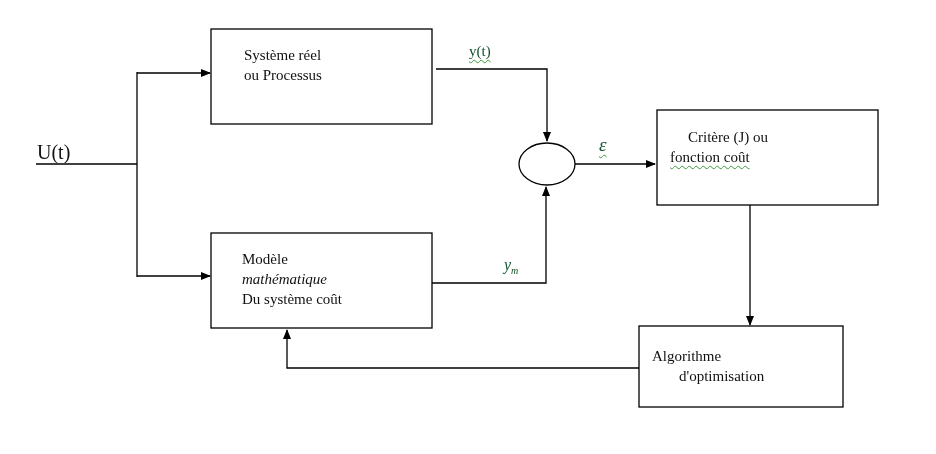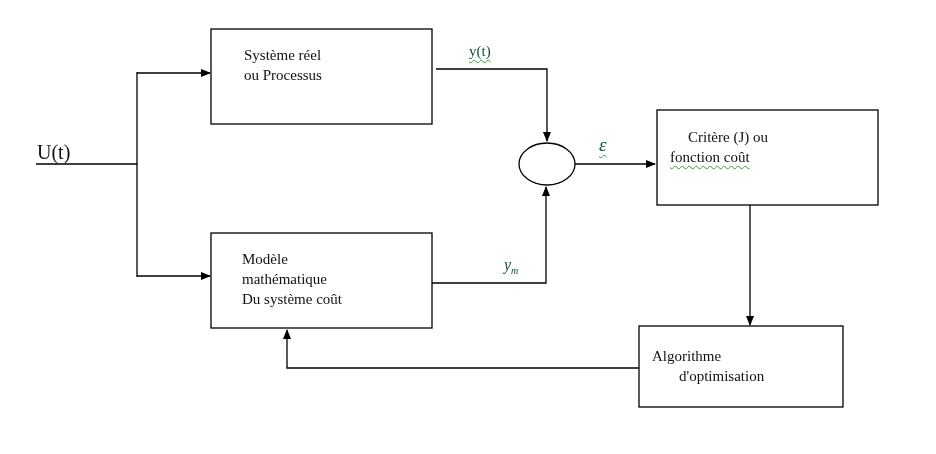--- a/index.html
+++ b/index.html
@@ -48,21 +48,21 @@
 
   <polyline points="639,368 287,368 287,330" fill="none" stroke="#000" stroke-width="1.3" marker-end="url(#arr)"></polyline>
 </svg>
 
 <div class="lbl" style="left:37px; top:143px; font-size:20px;">U(t)</div>
 
 <div class="lbl" style="left:244px; top:46px;">Système réel</div>
 <div class="lbl" style="left:244px; top:66px;text-align:right;">ou Processus</div>
 
 <div class="lbl" style="left:242px; top:250px;text-align:center;">Modèle</div>
-<div class="lbl" style="left:242px; top:270px;">mathématique</div>
+<div class="lbl" style="left:242px; top:270px;font-style:italic;">mathématique</div>
 <div class="lbl" style="left:242px; top:290px;">Du système coût</div>
 
 <div class="lbl" style="left:688px; top:128px;">Critère (J) ou</div>
 <div class="lbl" style="left:670px; top:148px;"><span class="squig">fonction coût</span></div>
 
 <div class="lbl" style="left:652px; top:347px;">Algorithme</div>
 <div class="lbl" style="left:679px; top:367px;">d'optimisation</div>
 
 <div class="sig" style="left:469px; top:43px;"><span class="squig">y(t)</span></div>
 <div class="sig it" style="left:599px; top:134px; font-size:19px;"><span class="squig">ε</span></div>

